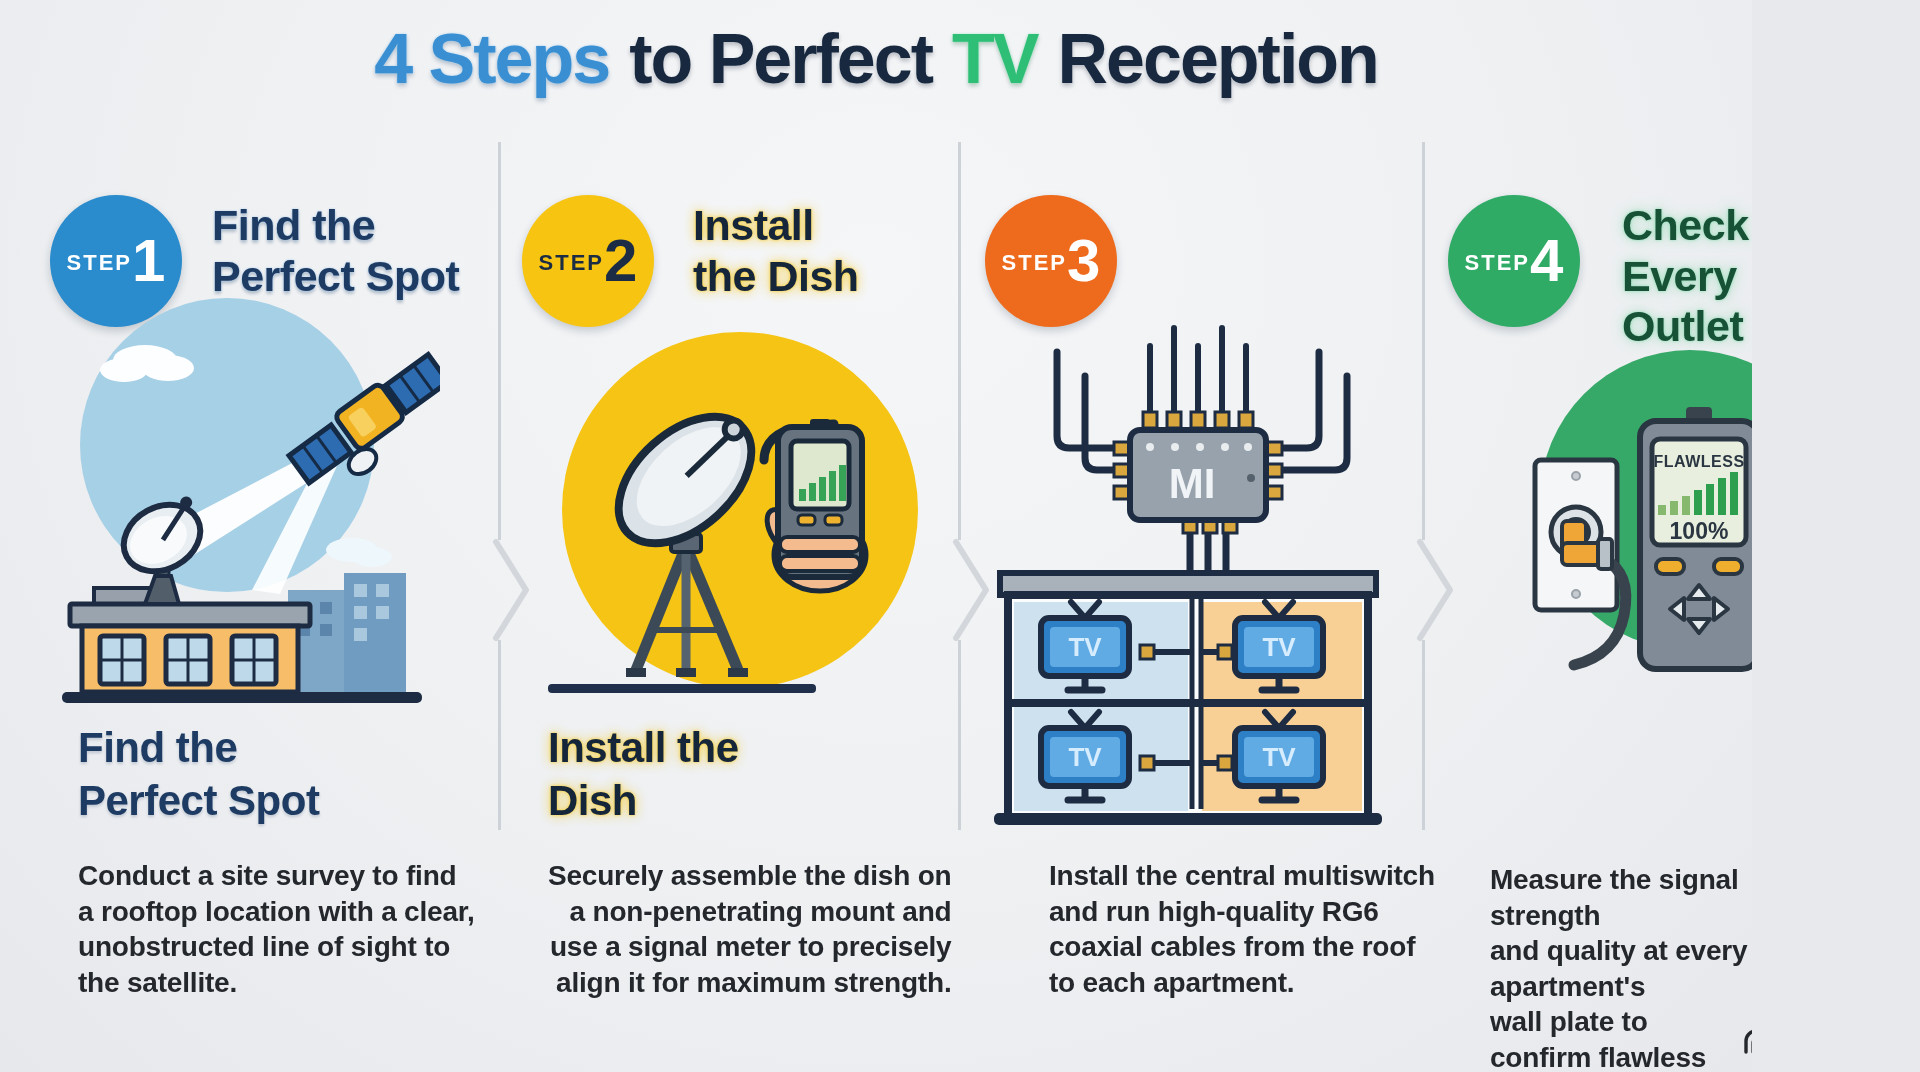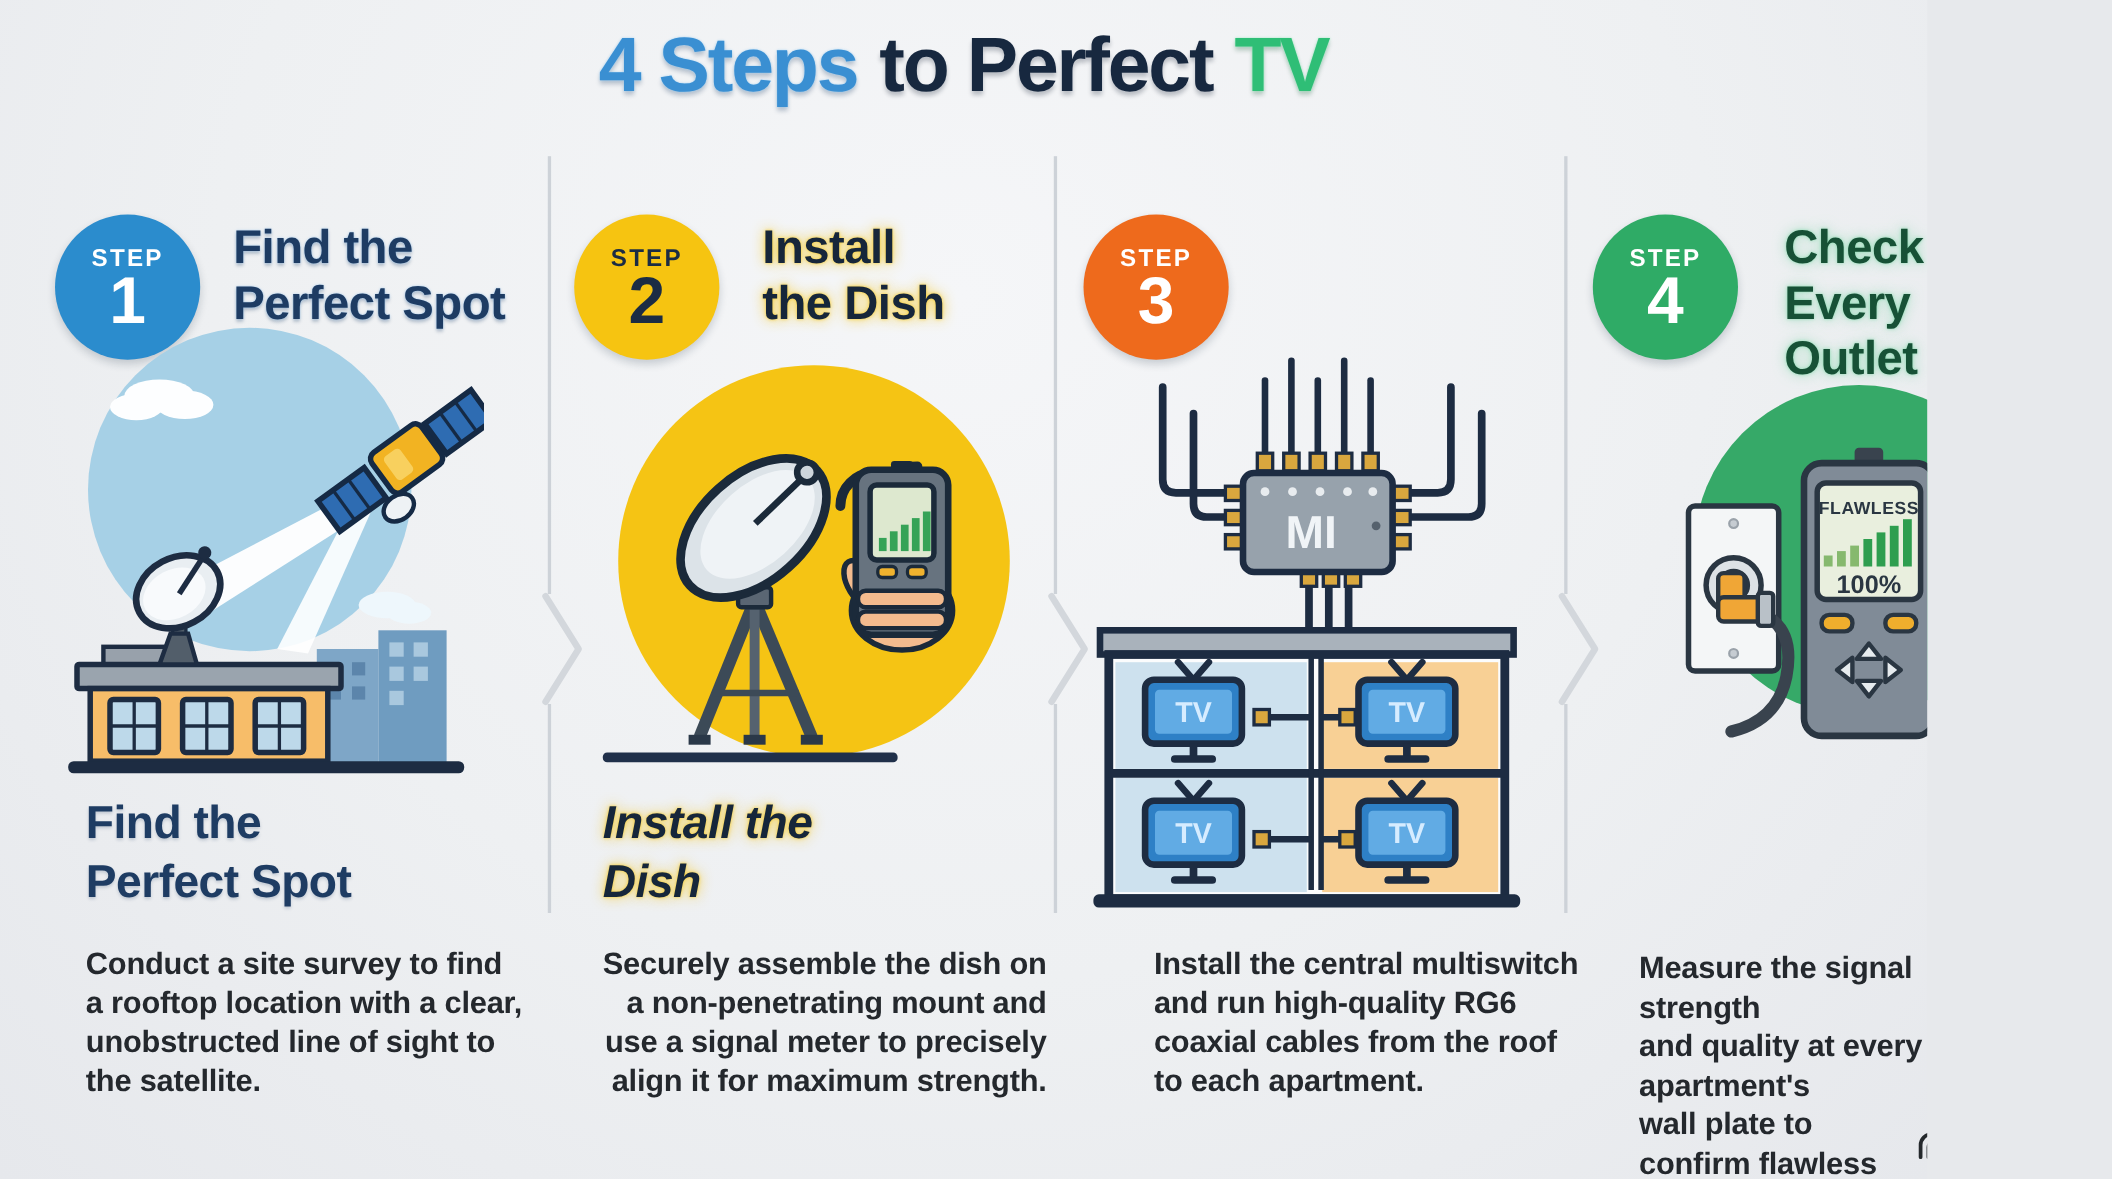--- a/index.html
+++ b/index.html
@@ -16,40 +16,40 @@
   .t-green{color:#2fbe76;text-shadow:0 0 2px rgba(140,235,185,.9),0 3px 4px rgba(10,80,45,.25);}
   
   .divider{position:absolute;width:3px;background:#cdd2d8;}
   .d1a{left:498px;top:142px;height:398px;} .d1b{left:498px;top:640px;height:190px;}
   .d2a{left:958px;top:142px;height:398px;} .d2b{left:958px;top:640px;height:190px;}
   .d3a{left:1422px;top:142px;height:398px;} .d3b{left:1422px;top:640px;height:190px;}
   .chevron{position:absolute;width:44px;height:104px;}
   .c1{left:490px;top:538px;} .c2{left:950px;top:538px;} .c3{left:1414px;top:538px;}
   
   .badge{position:absolute;width:132px;height:132px;border-radius:50%;
-    display:flex;flex-direction:column;align-items:center;justify-content:center;
+    display:flex;flex-direction:row;align-items:center;justify-content:center;
     box-shadow:0 4px 8px rgba(20,40,60,.2);}
   .badge-step{font-size:22px;font-weight:bold;letter-spacing:2px;line-height:1;margin-top:4px;}
   .badge-num{font-size:60px;font-weight:bold;line-height:.92;}
   .b1{left:50px;top:195px;background:#2b8ccd;color:#fff;}
   .b2{left:522px;top:195px;background:#f6c411;color:#1b2c44;}
   .b3{left:985px;top:195px;background:#ee6a1c;color:#fff;}
   .b4{left:1448px;top:195px;background:#2fab66;color:#fff;}
   
   .header-title{position:absolute;font-size:43px;font-weight:bold;line-height:1.18;
     white-space:pre-line;letter-spacing:-.5px;margin:0;}
   .ht1{left:212px;top:200px;color:#1e3c63;text-shadow:0 0 2px rgba(140,190,235,.8),0 3px 3px rgba(25,55,95,.25);}
   .ht2{left:693px;top:200px;color:#16263a;text-shadow:0 0 3px rgba(247,201,34,.95),0 0 12px rgba(247,201,34,.85);}
   .ht3{left:1153px;top:200px;color:#1d2f49;text-shadow:0 0 3px rgba(240,120,40,.85),0 0 12px rgba(240,120,40,.7);}
   .ht4{left:1622px;top:200px;color:#175136;text-shadow:0 0 3px rgba(120,215,165,.8),0 0 12px rgba(120,215,165,.6);}
   
   .section-title{position:absolute;font-size:42px;font-weight:bold;line-height:1.25;
     white-space:pre-line;letter-spacing:-.5px;}
   .st1{left:78px;top:722px;color:#1e3c63;text-shadow:0 2px 3px rgba(25,55,95,.2);}
-  .st2{left:548px;top:722px;color:#16263a;text-shadow:0 0 3px rgba(247,201,34,.95),0 0 12px rgba(247,201,34,.8);font-style:italic;}
+  .st2{left:548px;top:722px;color:#16263a;text-shadow:0 0 3px rgba(247,201,34,.95),0 0 12px rgba(247,201,34,.8);}
   .st4{left:1488px;top:726px;color:#175136;text-shadow:0 0 3px rgba(120,215,165,.7);}
   
   .body-text{position:absolute;font-size:28px;font-weight:bold;color:#24282d;
     line-height:1.27;white-space:pre-line;letter-spacing:-.2px;}
   .bd1{left:78px;top:858px;} .bd2{left:548px;top:858px;text-align:right;}
   .bd3{left:1017px;top:858px;margin-left:32px;} .bd4{left:1490px;top:862px;}
   
   .illu{position:absolute;}
   .il1{left:40px;top:292px;} .il2{left:540px;top:330px;}
   .il3{left:968px;top:316px;} .il4{left:1500px;top:345px;}
@@ -60,20 +60,21 @@
 </style>
 </head>
 <body>
 
 <div class="canvas">
 
   <h1 class="main-title">
     <span class="t-blue">4 Steps</span>
     <span class="t-navy">to Perfect</span>
     <span class="t-green">TV</span>
+    <span class="t-navy">Reception</span>
   </h1>
 
   <div class="divider d1a"></div>
   <div class="divider d1b"></div>
   <div class="divider d2a"></div>
   <div class="divider d2b"></div>
   <div class="divider d3a"></div>
   <div class="divider d3b"></div>
   <svg class="chevron c1" viewBox="0 0 44 104">
     <polyline points="6,4 36,52 6,100" fill="none" stroke="#d3d7dc" stroke-width="6" stroke-linecap="round" stroke-linejoin="round"></polyline>

